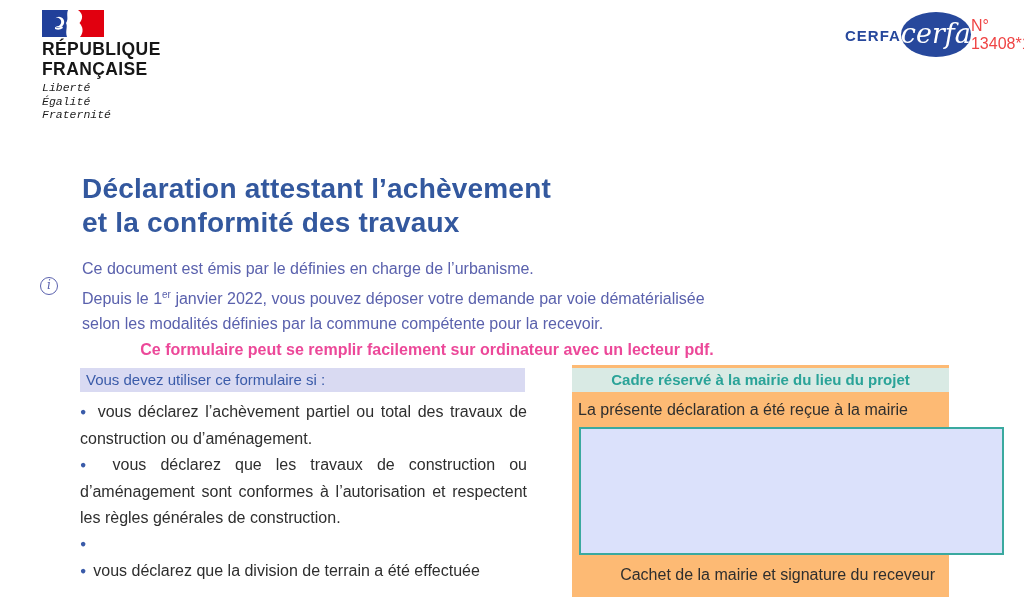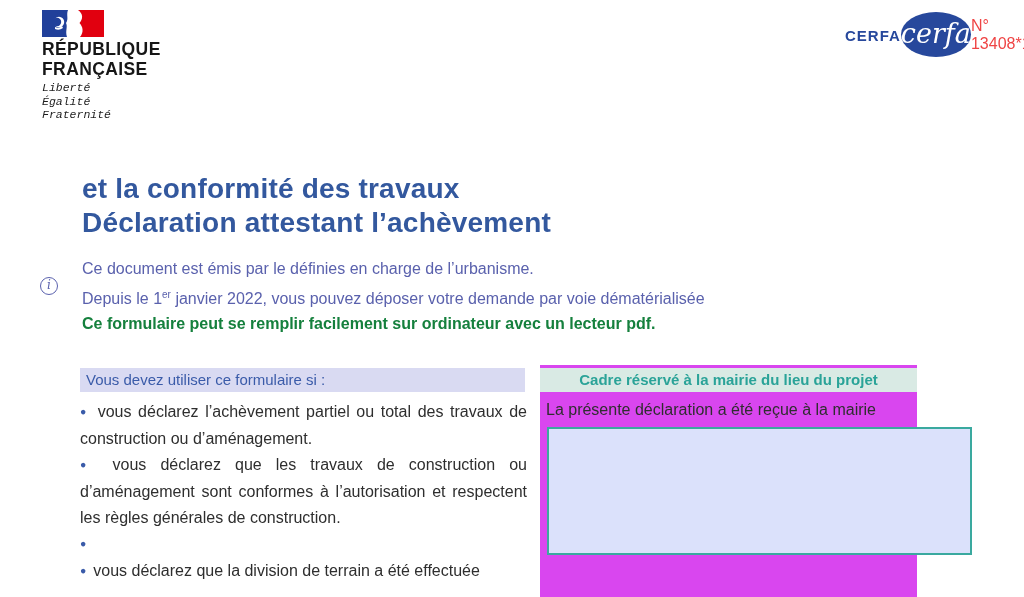--- a/index.html
+++ b/index.html
@@ -45,40 +45,40 @@
     position:absolute; left:40px; top:277px; width:18px; height:18px;
     border:1.4px solid #5b62ae; border-radius:50%;
     color:#5b62ae; font-family:"DejaVu Serif", serif; font-style:italic;
     font-size:12px; text-align:center; line-height:15px;
   }
   .intro {
     position:absolute; left:82px; top:256px; width:690px;
     font-size:16px; line-height:25.5px; color:#5a61ad;
   }
   .intro sup { font-size:10px; }
-  .intro-highlight { color:#15803d; font-weight:bold; }
+  .intro-highlight { color:#ec4899; font-weight:bold;text-align:center; }
 
   
   .left-head {
     position:absolute; left:80px; top:368px; width:445px; height:24px;
     background:#d9daf2; color:#3a5ba9; font-weight:normal; font-size:15px;
     line-height:24px; padding-left:6px;
   }
   .bullets {
     position:absolute; left:80px; top:399px; width:447px;
     font-size:16px; line-height:26px; color:#2e2e2e; text-align:justify;
   }
   .bullet { margin:0; }
   .dot::before { content:"\25CF\00A0"; color:#3a5ba9; font-size:10.5px;
     position:relative; top:-2px; letter-spacing:2px; }
 
   
   .right-panel {
-    position:absolute; left:540px; top:365px; width:377px; height:232px;
-    background:#d946ef;
+    position:absolute; left:572px; top:365px; width:377px; height:232px;
+    background:#fdba74;
   }
   .right-head {
     margin-top:3px; height:24px; background:#d9eae4;
     color:#2aa398; font-weight:bold; font-size:15px;
     text-align:center; line-height:24px;
   }
   .received { position:absolute; left:6px; top:36px; font-size:16px; color:#2e2e2e; }
   .stamp-box {
     position:absolute; left:7px; top:62px; width:425px; height:128px;
     background:#dbe1fb; border:2px solid #3aa99f;
@@ -109,38 +109,40 @@
     </div>
   </div>
 
   <div class="cerfa-block">
     <div class="cerfa-label">CERFA</div>
     <div class="cerfa-ellipse">cerfa</div>
     <div class="cerfa-number">N° 13408*10</div>
   </div>
 
   <h1 class="doc-title">
+    <div>Déclaration attestant l’achèvement</div>
     <div>et la conformité des travaux</div>
-    <div>Déclaration attestant l’achèvement</div>
   </h1>
 
   <div class="info-icon">i</div>
   <div class="intro">
     <div>Ce document est émis par le définies en charge de l’urbanisme.</div>
     <div><span>Depuis le 1</span><sup>er</sup><span> janvier 2022, vous pouvez déposer votre demande par voie dématérialisée</span></div>
+    <div>selon les modalités définies par la commune compétente pour la recevoir.</div>
     <div class="intro-highlight">Ce formulaire peut se remplir facilement sur ordinateur avec un lecteur pdf.</div>
   </div>
 
   <div class="left-head">Vous devez utiliser ce formulaire si :</div>
   <div class="bullets">
     <p class="bullet"><span class="dot"></span><span>vous déclarez l’achèvement partiel ou total des travaux de construction ou d’aménagement.</span></p>
     <p class="bullet"><span class="dot"></span><span>vous déclarez que les travaux de construction ou d’aménagement sont conformes à l’autorisation et respectent les règles générales de construction.</span></p>
     <p class="bullet"><span class="dot"></span></p>
     <p class="bullet"><span class="dot"></span><span>vous déclarez que la division de terrain a été effectuée</span></p>
   </div>
 
   <div class="right-panel">
     <div class="right-head">Cadre réservé à la mairie du lieu du projet</div>
     <div class="received">La présente déclaration a été reçue à la mairie</div>
     <div class="stamp-box"></div>
+    <div class="stamp-label">Cachet de la mairie et signature du receveur</div>
   </div>
 
 </div>
 
 </body></html>

